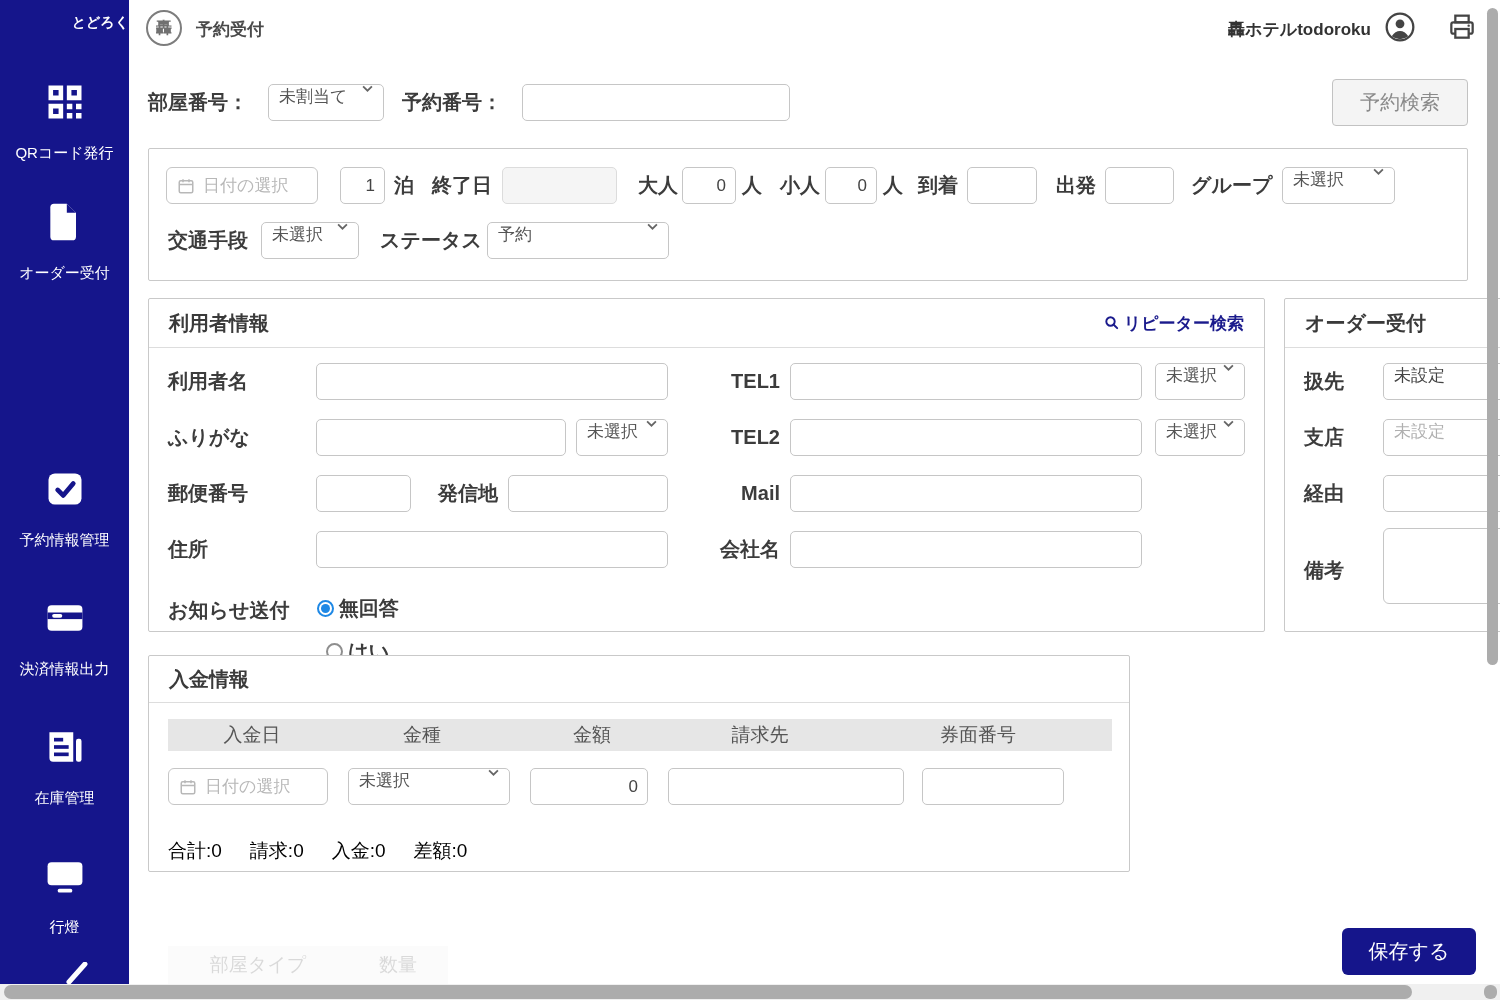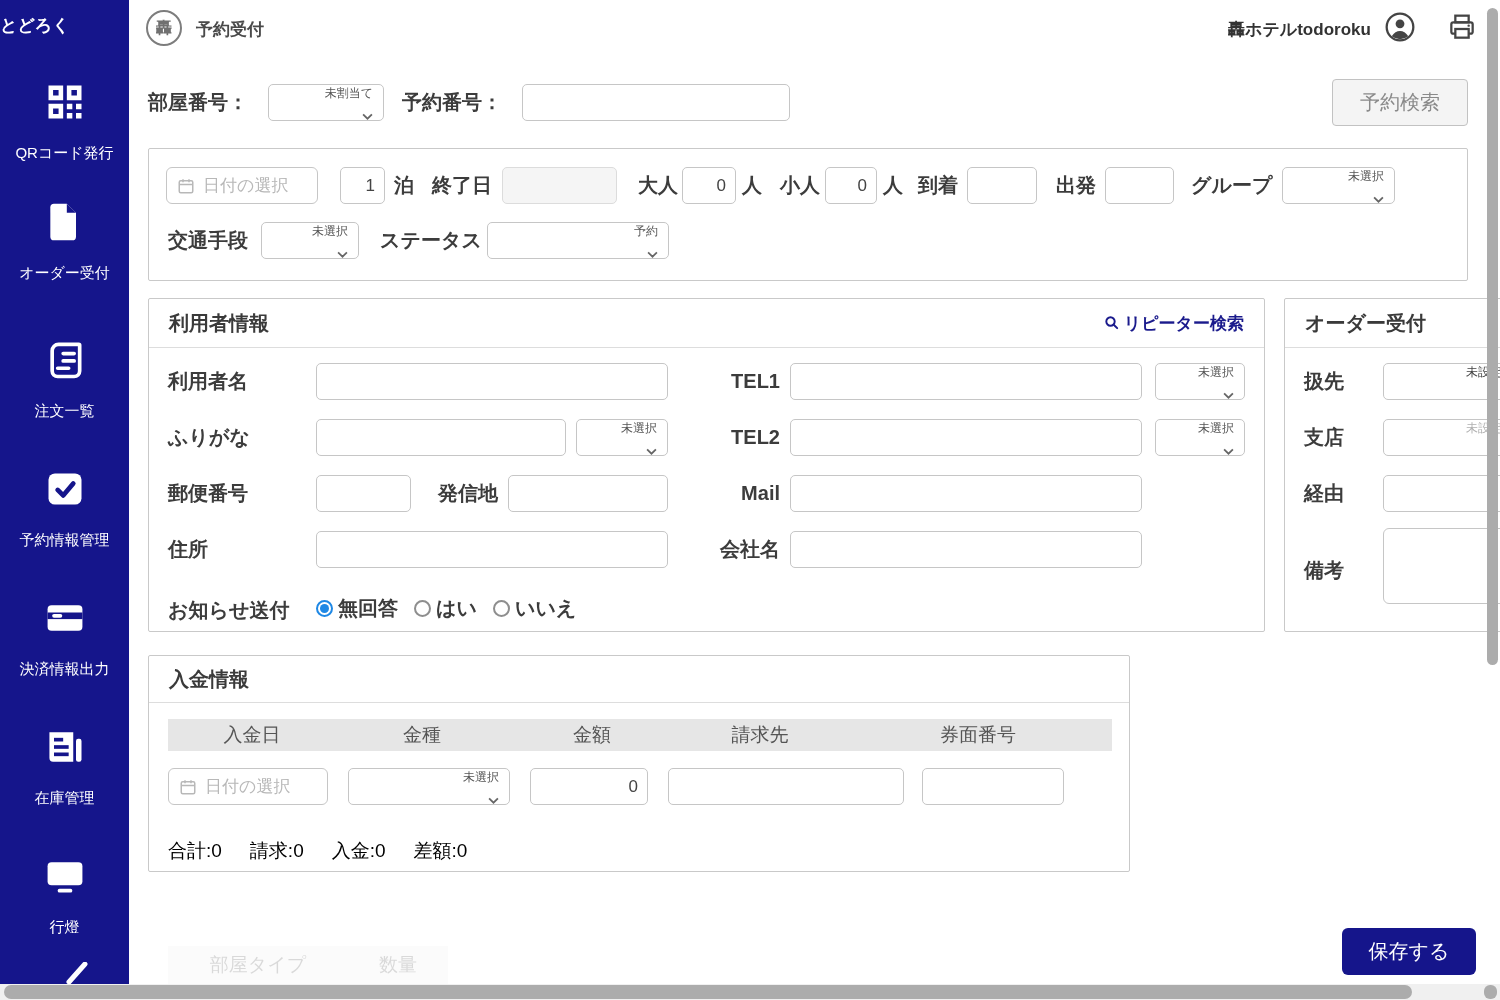--- a/index.html
+++ b/index.html
@@ -5,44 +5,44 @@
   html,body{margin:0;padding:0;}
   .page{position:relative;width:1500px;height:1000px;overflow:hidden;background:#fff;
         font-family:"Liberation Sans","DejaVu Sans",sans-serif;}
   input,textarea,button{font-family:inherit;}
   .abs{position:absolute;}
   .lbl{position:absolute;font-weight:700;color:#3c3c3c;font-size:20px;white-space:nowrap;line-height:26px;}
   .inp{position:absolute;background:#fff;border:1px solid #c6c6c6;border-radius:5px;height:37px;
        font-size:17px;color:#444;padding:0 9px;box-sizing:border-box;outline:none;}
   .inp.num{text-align:right;}
   .inp.disabled{background:#f5f5f5;border-color:#dcdcdc;}
-  .sel{position:absolute;display:flex;align-items:flex-end;justify-content:space-between;background:#fff;
-       border:1px solid #c6c6c6;border-radius:5px;height:37px;font-size:12px;color:#555;
-       padding:0 10px;box-sizing:border-box;cursor:pointer;white-space:nowrap;flex-direction:column;}
+  .sel{position:absolute;display:flex;align-items:flex-start;justify-content:space-between;background:#fff;
+       border:1px solid #c6c6c6;border-radius:5px;height:37px;font-size:17px;color:#555;
+       padding:0 10px;box-sizing:border-box;cursor:pointer;white-space:nowrap;}
   .sel .muted{color:#b0b0b0;}
   .datebox{position:absolute;display:flex;align-items:center;gap:8px;background:#fff;border:1px solid #c6c6c6;
        border-radius:6px;height:37px;padding:0 10px;color:#b8b8b8;font-size:17px;box-sizing:border-box;white-space:nowrap;}
   .box{position:absolute;border:1px solid #c9c9c9;border-radius:2px;background:#fff;box-sizing:border-box;}
   .sec-head{position:absolute;left:0;top:0;right:0;height:48px;border-bottom:1px solid #ddd;
        display:flex;align-items:center;justify-content:space-between;padding:0 20px;}
   .sec-title{font-size:20px;font-weight:700;color:#3a3a3a;}
   .link{display:flex;align-items:center;gap:3px;color:#1a1a8c;font-size:17px;font-weight:700;cursor:pointer;}
   .sidebar{position:absolute;left:0;top:0;width:129px;height:1000px;background:#15158b;color:#fff;}
-  .brand{position:absolute;left:0;top:14px;width:129px;text-align:left;font-size:17px;font-weight:700;}
+  .brand{position:absolute;left:0;top:14px;width:129px;text-align:right;font-size:14px;font-weight:700;}
   .nav-item{position:absolute;left:0;width:129px;display:flex;flex-direction:column;align-items:center;gap:16px;cursor:pointer;}
   .nav-label{font-size:15px;white-space:nowrap;}
   .btn-search{position:absolute;left:1332px;top:79px;width:136px;height:47px;background:#f4f4f4;
        border:1px solid #c2c2c2;border-radius:4px;color:#8a8a8a;font-size:20px;cursor:pointer;}
   .btn-save{position:absolute;left:1342px;top:928px;width:134px;height:47px;background:#15158b;border:none;
        border-radius:6px;color:#fff;font-size:20px;cursor:pointer;z-index:6;}
   .pay-head{position:absolute;left:168px;top:719px;width:944px;height:32px;background:#e6e6e6;
        display:flex;align-items:center;}
   .pay-cell{text-align:center;font-size:19px;color:#555;}
   .totals{position:absolute;left:168px;top:838px;display:flex;gap:28px;font-size:19px;font-weight:400;color:#000000;}
-  .radio-row{position:absolute;left:316px;top:595px;display:flex;align-items:center;gap:16px;}
+  .radio-row{position:absolute;left:316px;top:595px;display:flex;align-items:center;gap:16px;flex-direction:column;}
   .radio-opt{display:flex;align-items:center;gap:5px;font-weight:700;font-size:20px;color:#3c3c3c;cursor:pointer;}
   .radio{width:17px;height:17px;border-radius:50%;border:2px solid #8e8e8e;box-sizing:border-box;background:#fff;position:relative;flex:none;}
   .radio.checked{border-color:#1e88e5;}
   .radio.checked::after{content:"";position:absolute;left:2px;top:2px;right:2px;bottom:2px;border-radius:50%;background:#1e88e5;}
   .logo-seal{position:absolute;left:146px;top:10px;width:36px;height:36px;border:2px solid #7d7d7d;border-radius:50%;
        box-sizing:border-box;display:flex;align-items:center;justify-content:center;font-size:16px;font-weight:700;color:#707070;}
   .fade{position:absolute;left:129px;top:903px;width:1371px;height:81px;background:rgba(255,255,255,0.78);z-index:4;}
   .h-track{position:absolute;left:0;top:984px;width:1500px;height:16px;background:#f0f0f0;z-index:7;}
   .h-thumb{position:absolute;left:4px;top:1px;width:1408px;height:14px;background:#acacac;border-radius:7px;}
   .h-corner{position:absolute;left:1484px;top:1px;width:13px;height:14px;background:#acacac;border-radius:6px;}
@@ -69,29 +69,20 @@
     <div class="nav-item" style="top:200px;">
       <span>
         <svg width="44" height="44" viewBox="0 0 24 24">
             <path d="M6 2h7l5 5v13a2 2 0 0 1-2 2H6a2 2 0 0 1-2-2V4a2 2 0 0 1 2-2z" fill="#fff"></path>
             <path d="M13 2l5 5h-5z" fill="#15158b"></path>
           </svg>
       </span>
       <span class="nav-label">オーダー受付</span>
     </div>
 
-    <div class="nav-item" style="top:338px;">
-      <span>
-        <svg width="44" height="44" viewBox="0 0 24 24" fill="none" stroke="#fff" stroke-width="2" stroke-linecap="round">
-            <path d="M8.5 3.5h11a.5.5 0 0 1 .5.5v14a3 3 0 0 1-3 3H8a3 3 0 0 1-3-3V7a3.5 3.5 0 0 1 3.5-3.5z"></path>
-            <path d="M11 8.5h6M11 12.5h6M8 16.5h6"></path>
-          </svg>
-      </span>
-      <span class="nav-label">注文一覧</span>
-    </div>
 
     <div class="nav-item" style="top:467px;">
       <span>
         <svg width="44" height="44" viewBox="0 0 24 24">
             <rect x="3" y="3.5" width="18" height="17" rx="3.5" fill="#fff"></rect>
             <path d="M8 12.5l3 3 5.5-6.5" stroke="#15158b" stroke-width="2.6" fill="none" stroke-linecap="round" stroke-linejoin="round"></path>
           </svg>
       </span>
       <span class="nav-label">予約情報管理</span>
     </div>

